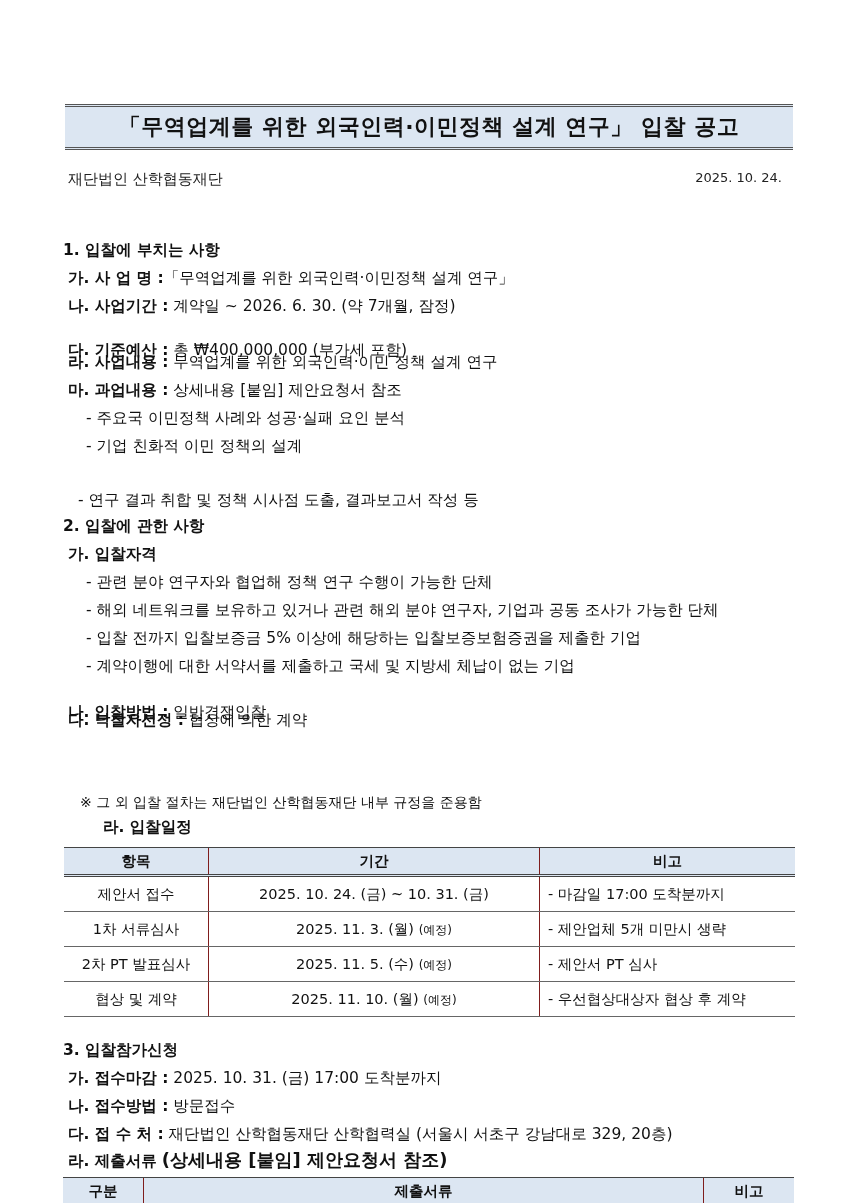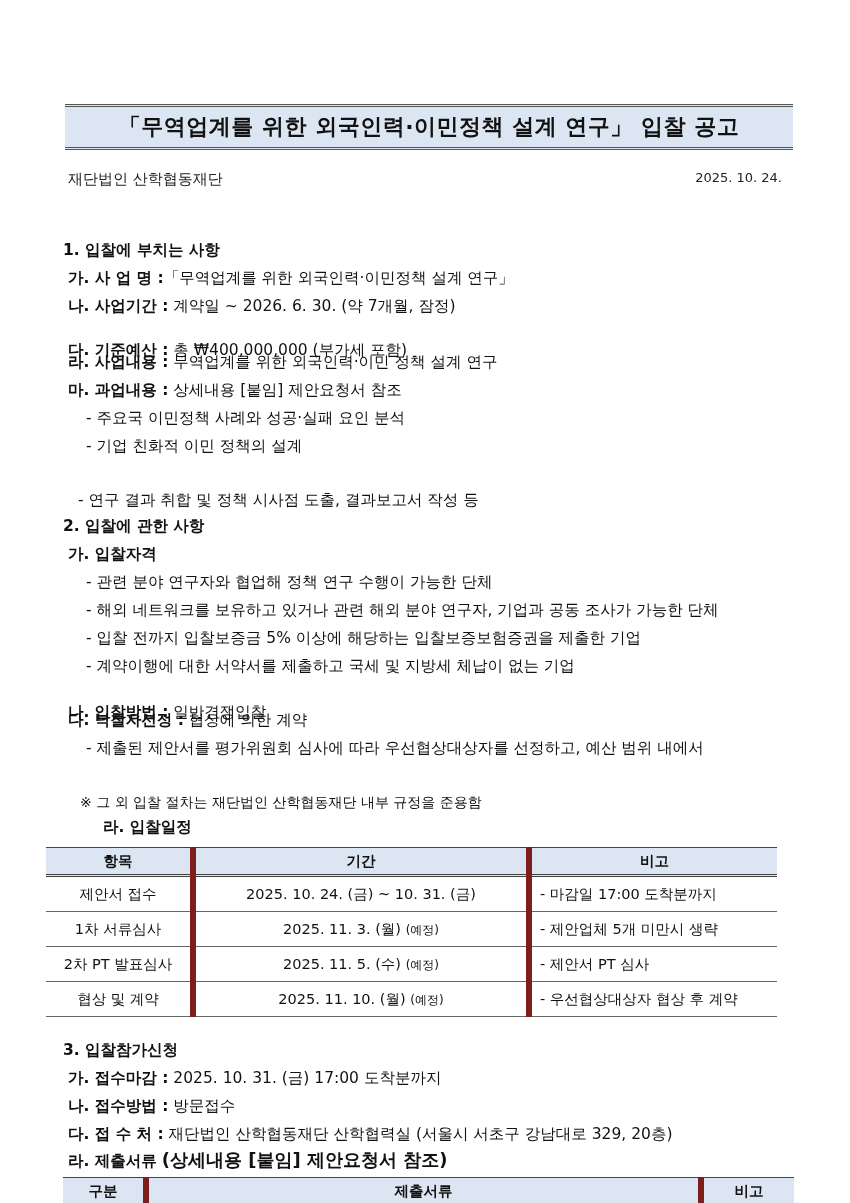--- a/index.html
+++ b/index.html
@@ -25,21 +25,21 @@
   .date { position: absolute; right: 68px; top: 170px; font-size: 13px; color: #222; }
 
   .line { position: absolute; font-size: 15.5px; white-space: nowrap; line-height: 20px; }
   .b { font-weight: bold; }
   .sm { font-size: 12px; }
 
   
   table { border-collapse: collapse; position: absolute; font-size: 14.5px; }
   table th { background: #dce6f2; font-weight: bold; height: 24px; border-top: 1.5px solid #444; border-bottom: 3px double #444; }
   table td { height: 32px; border-bottom: 1px solid #666; text-align: center; }
-  table th + th, table td + td { border-left: 6px solid #7f1d1d; }
+  table th + th, table td + td { border-left: 1px solid #7f1d1d; }
   td.note { text-align: left; padding-left: 8px; }
 </style>
 </head>
 <body>
 
 <div class="page">
 
   <div class="title-box">
     <span class="title">「무역업계를 위한 외국인력·이민정책 설계 연구」 입찰 공고</span>
   </div>
@@ -71,25 +71,24 @@
   <div class="line" style="left:86px;top:572px;">- 관련 분야 연구자와 협업해 정책 연구 수행이 가능한 단체</div>
   <div class="line" style="left:86px;top:600px;">- 해외 네트워크를 보유하고 있거나 관련 해외 분야 연구자, 기업과 공동 조사가 가능한 단체</div>
   <div class="line" style="left:86px;top:628px;">- 입찰 전까지 입찰보증금 5% 이상에 해당하는 입찰보증보험증권을 제출한 기업</div>
   <div class="line" style="left:86px;top:656px;">- 계약이행에 대한 서약서를 제출하고 국세 및 지방세 체납이 없는 기업</div>
   <div class="line" style="left:68px;top:682px;margin-top:20px;">
     <span class="b">나. 입찰방법 :</span> <span>일반경쟁입찰</span>
   </div>
   <div class="line" style="left:68px;top:710px;">
     <span class="b">다. 낙찰자선정 :</span> <span>협상에 의한 계약</span>
   </div>
-  <div class="line" style="left:86px;top:738px;">- 제출된 제안서를 평가위원회 심사에 따라 우선협상대상자를 선정하고, 예산 범위 내에서</div>
   <div class="line" style="left:80px;top:792px;font-size:14px;">※ 그 외 입찰 절차는 재단법인 산학협동재단 내부 규정을 준용함</div>
   <div class="line b" style="left:68px;top:817px;margin-left:35px;">라. 입찰일정</div>
 
-  <table style="left:46px;top:847px;width:731px;">
+  <table style="left:64px;top:847px;width:731px;">
     <thead>
       <tr>
         <th style="width:142px;">항목</th>
         <th style="width:328px;">기간</th>
         <th>비고</th>
       </tr>
     </thead>
     <tbody>
       <tr>
         <td>제안서 접수</td>

